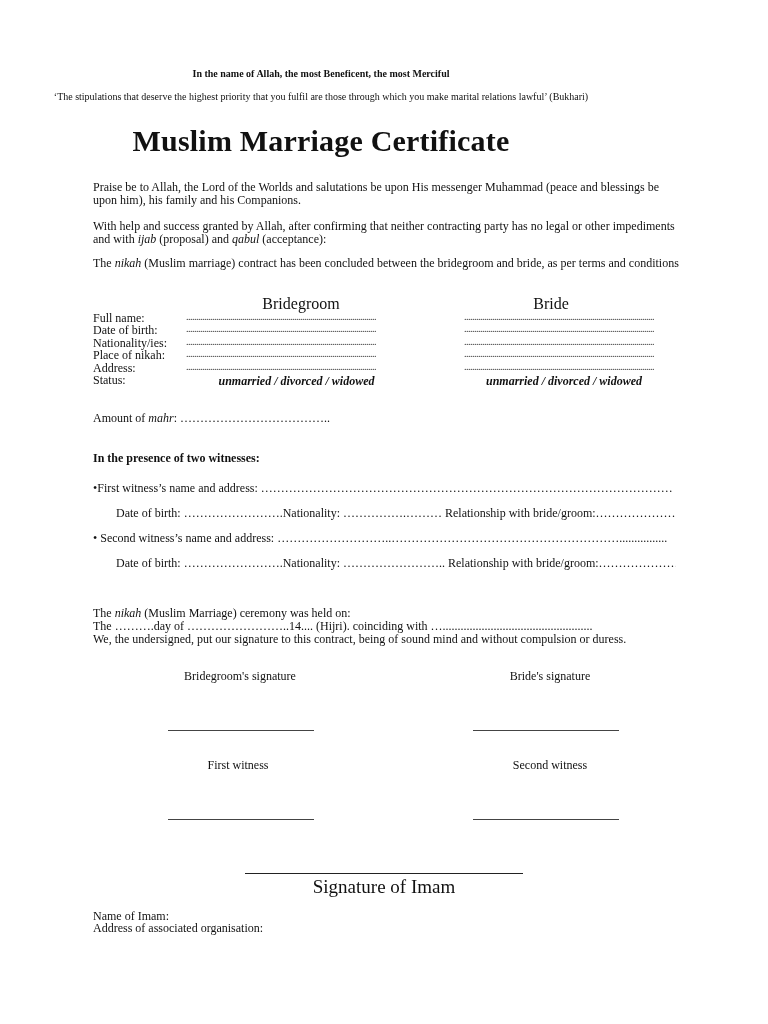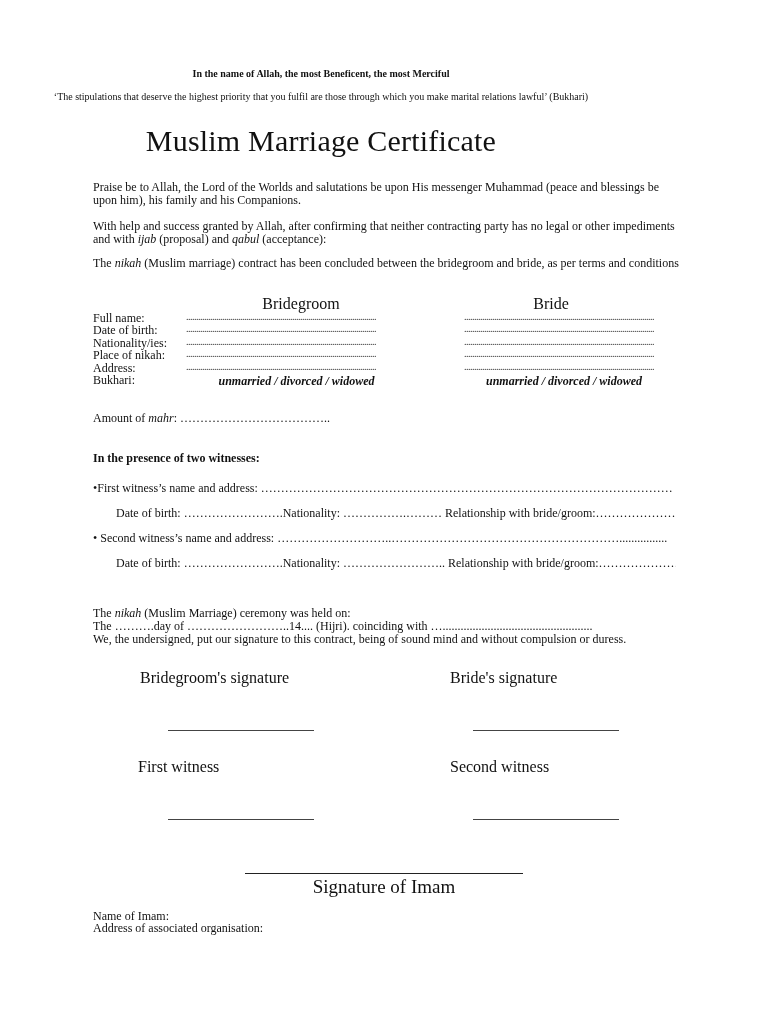--- a/index.html
+++ b/index.html
@@ -5,28 +5,28 @@
     html, body { margin: 0; padding: 0; background: #ffffff; }
     body {
       width: 768px; height: 1024px; position: relative; overflow: hidden;
       font-family: "Liberation Serif", "DejaVu Serif", serif;
       color: #111111;
     }
     .abs { position: absolute; }
     .center { left: 0; width: 642px; text-align: center; }
     .hdr1 { top: 68px; font-size: 10px; font-weight: bold; }
     .hdr2 { top: 79px; font-size: 10px; margin-top: 12px; }
-    .title { top: 124px; font-size: 30px; font-weight: normal; letter-spacing: 0.2px; }
+    .title { top: 124px; font-size: 30px; font-weight: bold; letter-spacing: 0.2px; }
     .para { left: 93px; width: 590px; font-size: 12px; line-height: 12.5px; }
     .col-head { font-size: 16px; }
     .row-label { left: 93px; font-size: 12px; line-height: 12.5px; }
     .dots { font-size: 10px; letter-spacing: -0.5px; overflow: hidden; white-space: nowrap; color: #333; }
     .status { font-size: 12px; font-style: italic; font-weight: bold; }
     .line12 { font-size: 12px; white-space: nowrap; }
-    .sig-label { font-size: 16px; text-align: left; width: 200px; }
+    .sig-label { font-size: 12px; text-align: center; width: 200px; }
     .sig-line { height: 0; border-top: 1px solid #444; width: 146px; }
     .imam-line { height: 0; border-top: 1px solid #222; width: 278px; }
     .imam-label { font-size: 19px; text-align: center; width: 278px; }
   </style>
 </head>
 <body>
 
 <div class="abs center hdr1">In the name of Allah, the most Beneficent, the most Merciful</div>
 <div class="abs center hdr2">‘The stipulations that deserve the highest priority that you fulfil are those through which you make marital relations lawful’ (Bukhari)</div>
 
@@ -38,21 +38,21 @@
 
 <div class="abs col-head" style="left:186px; width:230px; text-align:center; top:295px;">Bridegroom</div>
 <div class="abs col-head" style="left:436px; width:230px; text-align:center; top:295px;">Bride</div>
 
 <div>
   <div class="abs row-label" style="top:312px;">Full name:</div>
   <div class="abs row-label" style="top:324px;">Date of birth:</div>
   <div class="abs row-label" style="top:337px;">Nationality/ies:</div>
   <div class="abs row-label" style="top:349px;">Place of nikah:</div>
   <div class="abs row-label" style="top:362px;">Address:</div>
-  <div class="abs row-label" style="top:374px;">Bukhari:</div>
+  <div class="abs row-label" style="top:374px;">Status:</div>
 </div>
 
 <div class="abs dots" style="left:186px; width:221px; top:311px;">...............................................................................................</div>
 <div class="abs dots" style="left:186px; width:221px; top:323px;">...............................................................................................</div>
 <div class="abs dots" style="left:186px; width:221px; top:336px;">...............................................................................................</div>
 <div class="abs dots" style="left:186px; width:221px; top:348px;">...............................................................................................</div>
 <div class="abs dots" style="left:186px; width:221px; top:361px;">...............................................................................................</div>
 <div class="abs status" style="left:186px; width:221px; text-align:center; top:374px;">unmarried / divorced / widowed</div>
 
 <div class="abs dots" style="left:464px; width:207px; top:311px;">...............................................................................................</div>

